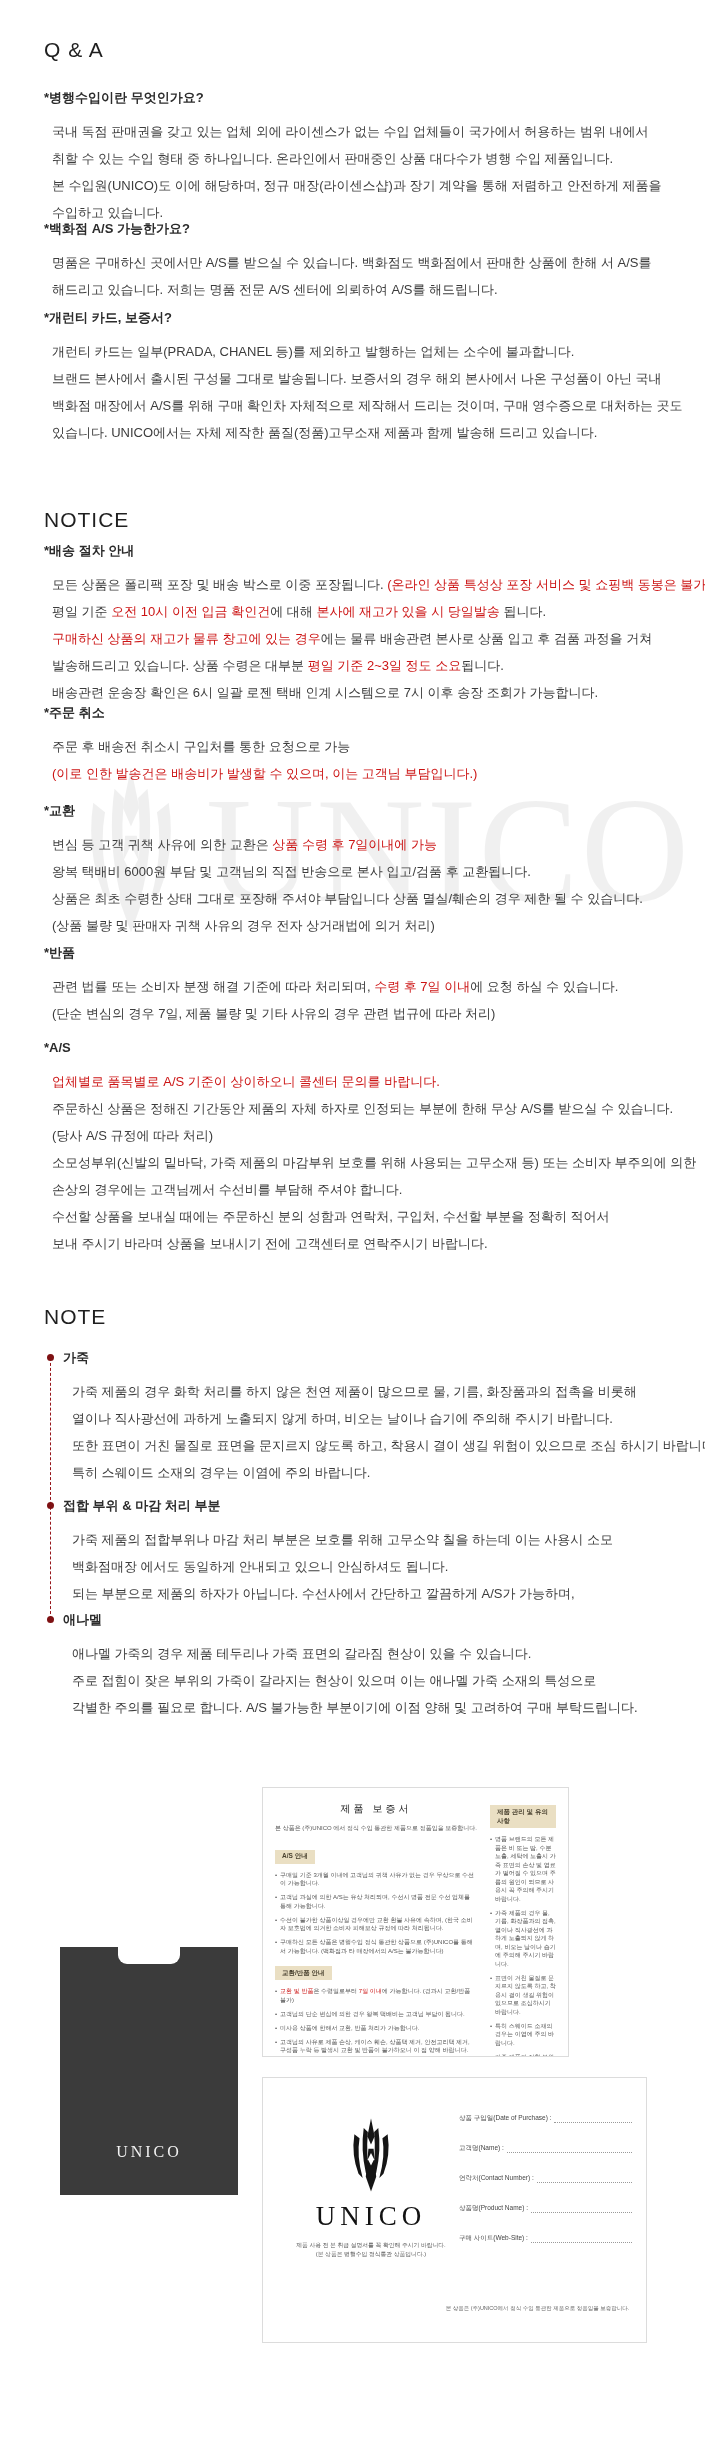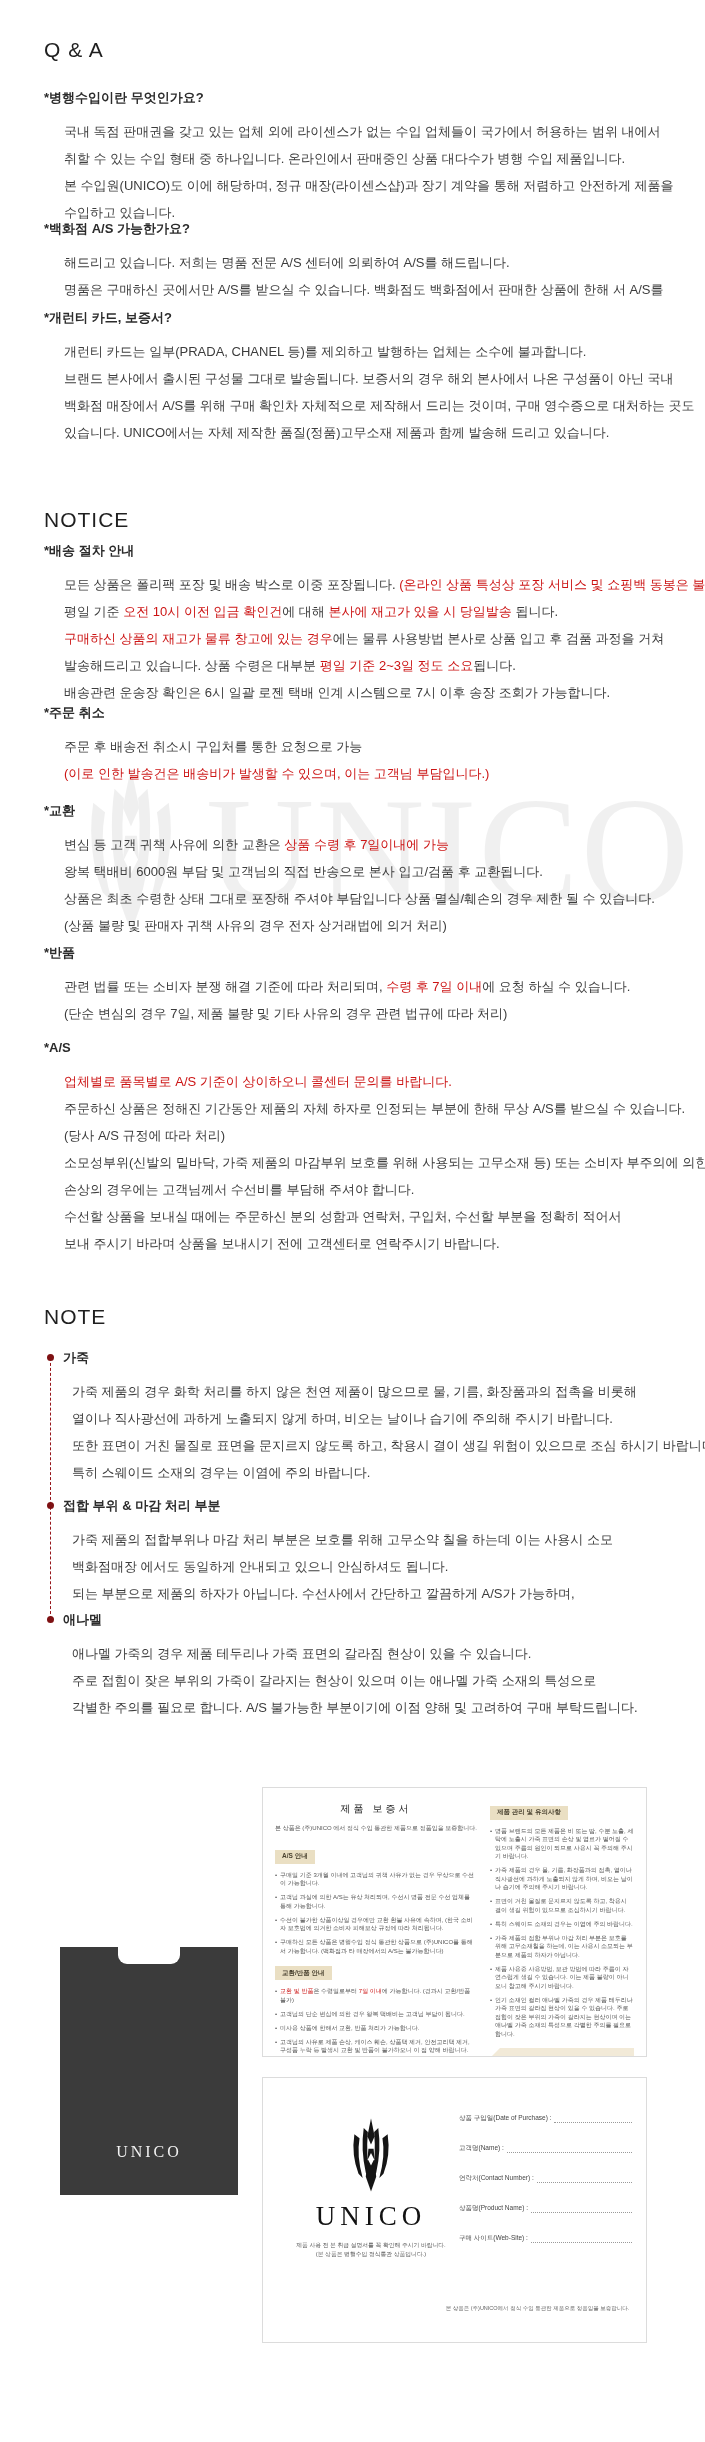--- a/index.html
+++ b/index.html
@@ -4,38 +4,38 @@
 <style>
   html,body{margin:0;padding:0;background:#fff;}
   .page{position:relative;width:705px;height:2442px;background:#fff;overflow:hidden;
         font-family:"Liberation Sans",sans-serif;color:#3c3c3c;}
   
   .sec{position:absolute;left:44px;top:0;width:640px;}
   .sec .title{position:absolute;left:0;margin:0;font-size:21px;font-weight:500;
               letter-spacing:1px;color:#1f1f1f;}
   .block{position:absolute;left:0;}
   .block .bh{margin:0 0 13px;font-size:13px;line-height:15px;font-weight:700;color:#2b2b2b;}
-  .body{margin-left:20px;}
+  .body{margin-left:8px;}
   .body .ln{font-size:13px;line-height:27px;white-space:nowrap;color:#3c3c3c;}
   .red{color:#cc1414;}
   
   .nblock{position:absolute;left:3px;}
   .nlabel{display:flex;align-items:center;font-size:13px;line-height:15px;font-weight:700;color:#2b2b2b;}
   .ndot{width:7px;height:7px;border-radius:50%;background:#7e1113;margin-right:9px;flex:0 0 auto;}
   .nbody{margin-left:25px;margin-top:13px;}
   .note-dash{position:absolute;left:50px;width:0;border-left:1px dashed #97151a;z-index:0;}
   
   .watermark{position:absolute;left:72px;top:742px;display:flex;align-items:center;z-index:0;pointer-events:none;}
   .watermark svg{width:118px;height:216px;opacity:.06;}
   .wmtext{font-family:"Liberation Serif",serif;font-size:150px;line-height:216px;
           letter-spacing:2px;color:#000;opacity:.055;margin-left:16px;}
   .z1{z-index:1;}
   
   .card{position:absolute;background:#fff;border:1px solid #dcdcdc;box-sizing:border-box;overflow:hidden;}
-  .card1{left:262px;top:1787px;width:385px;height:270px;display:flex;padding:12px 12px;}
+  .card1{left:262px;top:1787px;width:307px;height:270px;display:flex;padding:12px 12px;}
   .colL{width:202px;margin-right:13px;flex:0 0 auto;}
   .colR{flex:1;min-width:0;}
   .ctitle{margin:2px 0 8px;font-size:10px;font-weight:500;letter-spacing:3px;text-align:center;color:#222;}
   .csub{margin:0 0 12px;font-size:6px;line-height:8px;color:#555;}
   .badge{display:inline-block;background:#eadfc3;color:#49412f;font-size:6.5px;font-weight:700;
          padding:2.5px 7px;margin:5px 0 7px;}
   .cb{display:flex;font-size:6px;line-height:8.5px;color:#555;margin-bottom:5.5px;}
   .cbm{margin-right:3px;flex:0 0 auto;}
   .cbt{min-width:0;}
   .infobox{background:#f2ead8;color:#555;font-size:5.5px;line-height:8px;padding:8px 9px;margin-top:10px;
@@ -87,43 +87,43 @@
         <div class="body">
           <div class="ln"><span>국내 독점 판매권을 갖고 있는 업체 외에 라이센스가 없는 수입 업체들이 국가에서 허용하는 범위 내에서</span></div>
           <div class="ln"><span>취할 수 있는 수입 형태 중 하나입니다. 온라인에서 판매중인 상품 대다수가 병행 수입 제품입니다.</span></div>
           <div class="ln"><span>본 수입원(UNICO)도 이에 해당하며, 정규 매장(라이센스샵)과 장기 계약을 통해 저렴하고 안전하게 제품을</span></div>
           <div class="ln"><span>수입하고 있습니다.</span></div>
         </div>
       </div>
     <div class="block" style="top:221px">
         <h2 class="bh">*백화점 A/S 가능한가요?</h2>
         <div class="body">
+          <div class="ln"><span>명품은 구매하신 곳에서만 A/S를 받으실 수 있습니다. 백화점도 백화점에서 판매한 상품에 한해 서 A/S를</span></div>
           <div class="ln"><span>해드리고 있습니다. 저희는 명품 전문 A/S 센터에 의뢰하여 A/S를 해드립니다.</span></div>
-          <div class="ln"><span>명품은 구매하신 곳에서만 A/S를 받으실 수 있습니다. 백화점도 백화점에서 판매한 상품에 한해 서 A/S를</span></div>
         </div>
       </div>
     <div class="block" style="top:310px">
         <h2 class="bh">*개런티 카드, 보증서?</h2>
         <div class="body">
           <div class="ln"><span>개런티 카드는 일부(PRADA, CHANEL 등)를 제외하고 발행하는 업체는 소수에 불과합니다.</span></div>
           <div class="ln"><span>브랜드 본사에서 출시된 구성물 그대로 발송됩니다. 보증서의 경우 해외 본사에서 나온 구성품이 아닌 국내</span></div>
           <div class="ln"><span>백화점 매장에서 A/S를 위해 구매 확인차 자체적으로 제작해서 드리는 것이며, 구매 영수증으로 대처하는 곳도</span></div>
           <div class="ln"><span>있습니다. UNICO에서는 자체 제작한 품질(정품)고무소재 제품과 함께 발송해 드리고 있습니다.</span></div>
         </div>
       </div>
   </section>
 
   <section class="sec z1">
     <h1 class="title" style="top:508px">NOTICE</h1>
     <div class="block" style="top:543px">
         <h2 class="bh">*배송 절차 안내</h2>
         <div class="body">
           <div class="ln"><span>모든 상품은 폴리팩 포장 및 배송 박스로 이중 포장됩니다. </span><span class="red">(온라인 상품 특성상 포장 서비스 및 쇼핑백 동봉은 불가)</span></div>
           <div class="ln"><span>평일 기준 </span><span class="red">오전 10시 이전 입금 확인건</span><span>에 대해 </span><span class="red">본사에 재고가 있을 시 당일발송</span><span> 됩니다.</span></div>
-          <div class="ln"><span class="red">구매하신 상품의 재고가 물류 창고에 있는 경우</span><span>에는 물류 사용방법 본사로 상품 입고 후 검품 과정을 거쳐</span></div>
+          <div class="ln"><span class="red">구매하신 상품의 재고가 물류 창고에 있는 경우</span><span>에는 물류 배송관련 본사로 상품 입고 후 검품 과정을 거쳐</span></div>
           <div class="ln"><span>발송해드리고 있습니다. 상품 수령은 대부분 </span><span class="red">평일 기준 2~3일 정도 소요</span><span>됩니다.</span></div>
           <div class="ln"><span>배송관련 운송장 확인은 6시 일괄 로젠 택배 인계 시스템으로 7시 이후 송장 조회가 가능합니다.</span></div>
         </div>
       </div>
     <div class="block" style="top:705px">
         <h2 class="bh">*주문 취소</h2>
         <div class="body">
           <div class="ln"><span>주문 후 배송전 취소시 구입처를 통한 요청으로 가능</span></div>
           <div class="ln"><span class="red">(이로 인한 발송건은 배송비가 발생할 수 있으며, 이는 고객님 부담입니다.)</span></div>
         </div>

